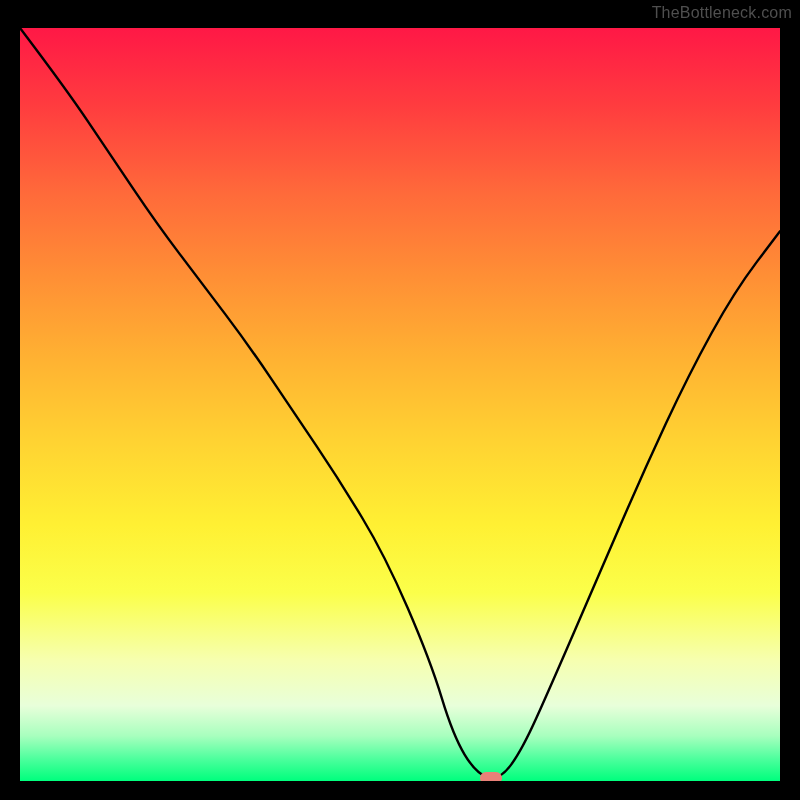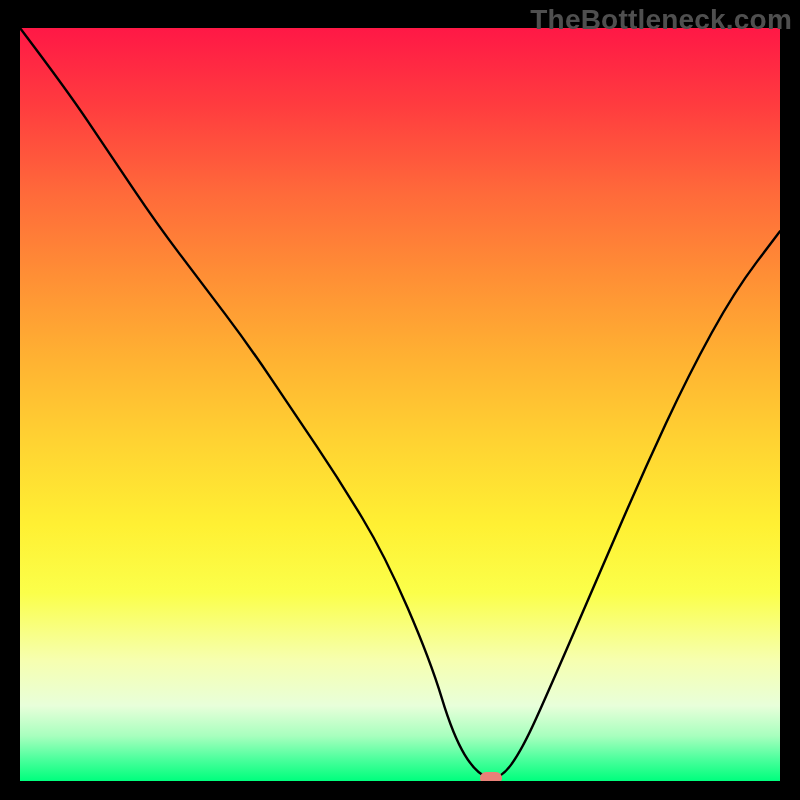--- a/index.html
+++ b/index.html
@@ -15,22 +15,22 @@
     position: relative;
     width: 800px;
     height: 800px;
     background: #000;
   }
   .watermark {
     position: absolute;
     top: 4px;
     right: 8px;
     color: #4f4f4f;
-    font-size: 28px;
-    font-weight: 700;
+    font-size: 16px;
+    font-weight: 400;
     letter-spacing: 0.2px;
     z-index: 5;
   }
   
   .plot {
     position: absolute;
     left: 20px;
     top: 28px;
     width: 760px;
     height: 753px;

